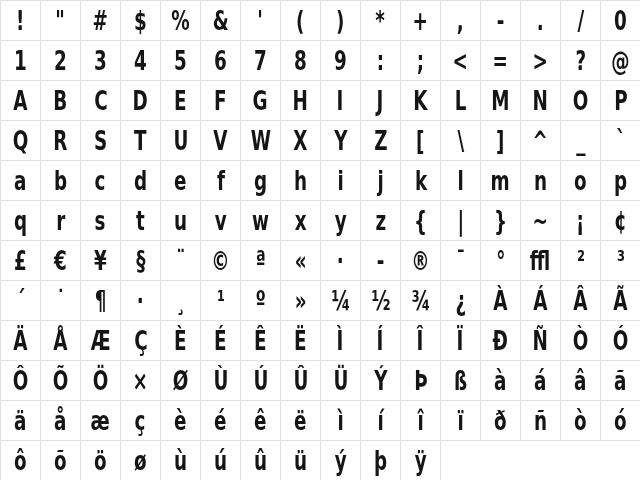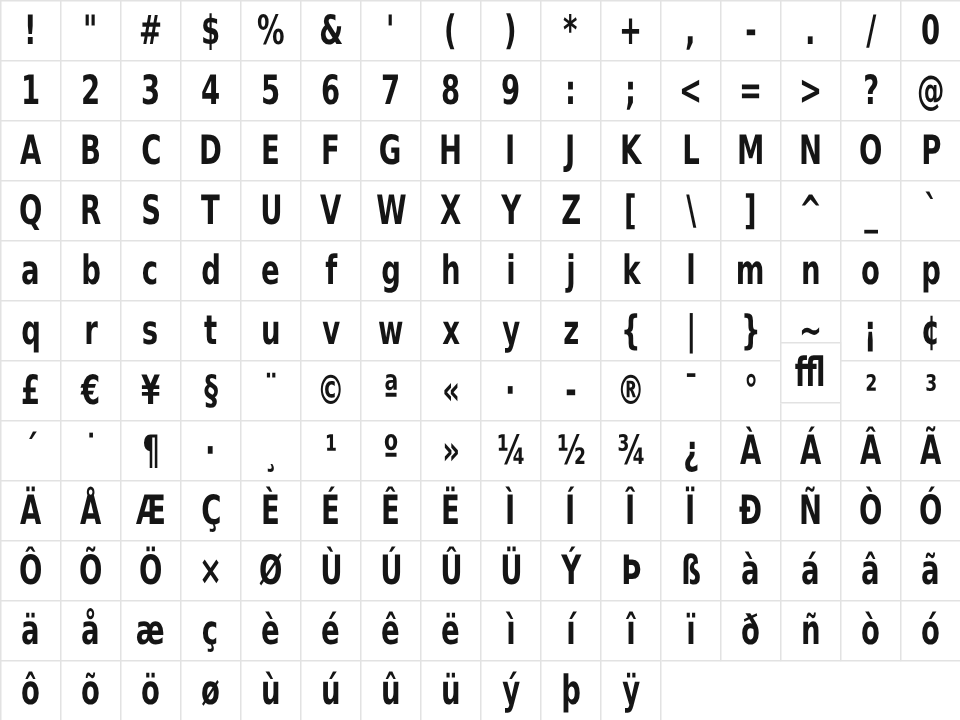--- a/index.html
+++ b/index.html
@@ -145,21 +145,21 @@
     <div class="cell" style="left: 120px; top: 240px;"><span class="glyph">§</span></div>
     <div class="cell" style="left: 160px; top: 240px;"><span class="glyph">¨</span></div>
     <div class="cell" style="left: 200px; top: 240px;"><span class="glyph">©</span></div>
     <div class="cell" style="left: 240px; top: 240px;"><span class="glyph">ª</span></div>
     <div class="cell" style="left: 280px; top: 240px;"><span class="glyph">«</span></div>
     <div class="cell" style="left: 320px; top: 240px;"><span class="glyph">·</span></div>
     <div class="cell" style="left: 360px; top: 240px;"><span class="glyph">-</span></div>
     <div class="cell" style="left: 400px; top: 240px;"><span class="glyph">®</span></div>
     <div class="cell" style="left: 440px; top: 240px;"><span class="glyph">¯</span></div>
     <div class="cell" style="left: 480px; top: 240px;"><span class="glyph">°</span></div>
-    <div class="cell" style="left: 520px; top: 228px;"><span class="glyph">ffl</span></div>
+    <div class="cell" style="left: 520px; top: 240px;"><span class="glyph">ffl</span></div>
     <div class="cell" style="left: 560px; top: 240px;"><span class="glyph">²</span></div>
     <div class="cell" style="left: 600px; top: 240px;"><span class="glyph">³</span></div>
     <div class="cell" style="left: 0px; top: 280px;"><span class="glyph">´</span></div>
     <div class="cell" style="left: 40px; top: 280px;"><span class="glyph">˙</span></div>
     <div class="cell" style="left: 80px; top: 280px;"><span class="glyph">¶</span></div>
     <div class="cell" style="left: 120px; top: 280px;"><span class="glyph">·</span></div>
     <div class="cell" style="left: 160px; top: 280px;"><span class="glyph">¸</span></div>
     <div class="cell" style="left: 200px; top: 280px;"><span class="glyph">¹</span></div>
     <div class="cell" style="left: 240px; top: 280px;"><span class="glyph">º</span></div>
     <div class="cell" style="left: 280px; top: 280px;"><span class="glyph">»</span></div>

